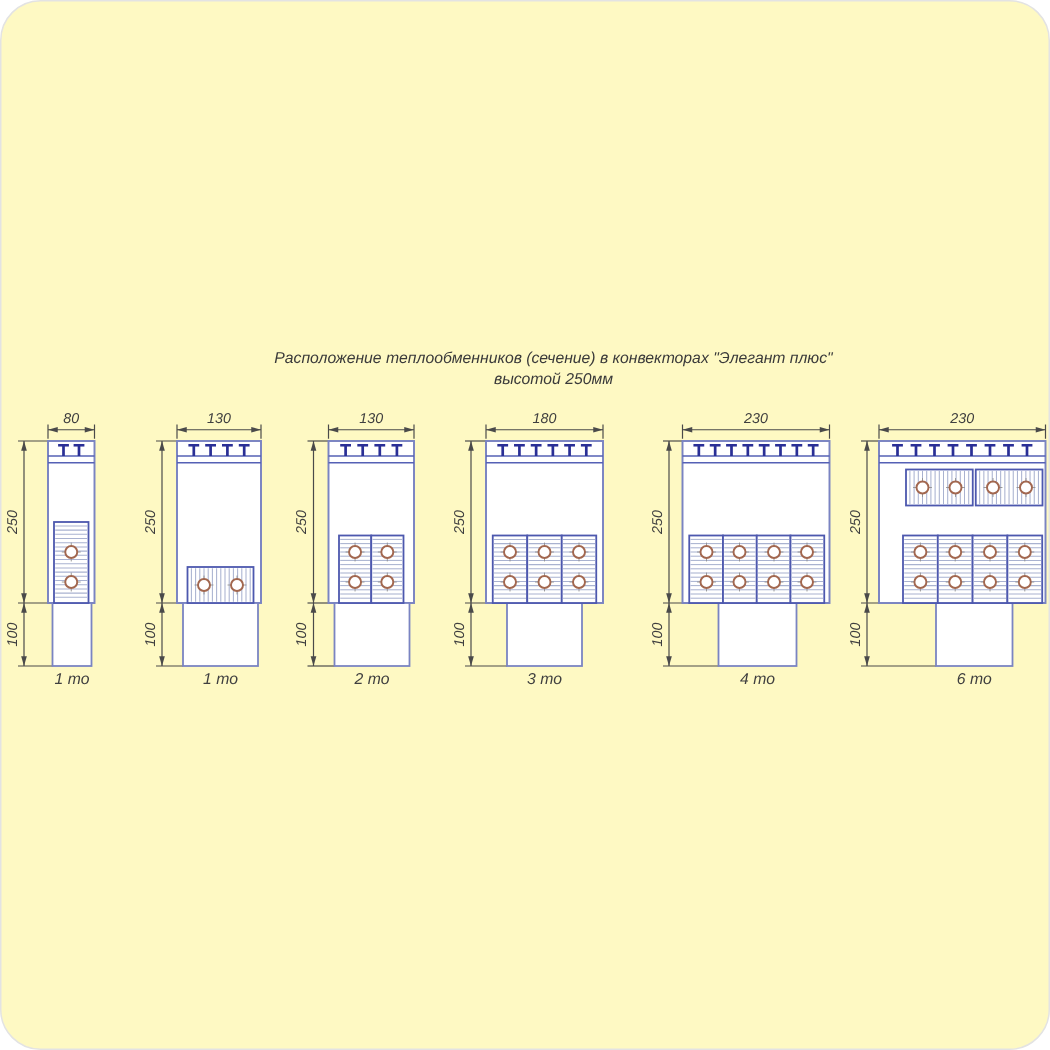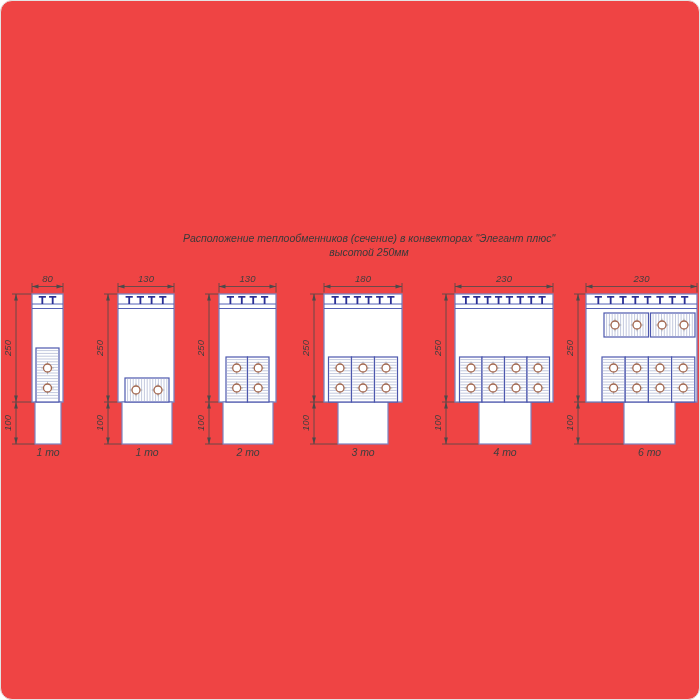--- a/index.html
+++ b/index.html
@@ -1,18 +1,18 @@
 <!DOCTYPE html>
 <html><head>
 <meta charset="utf-8">
 <style>
   html,body{margin:0;padding:0;background:#fff;}
   .canvas{
-    position:relative;width:700px;height:700px;background:#ef4444;
-    border:1px solid #e3e3e3;border-radius:12px;box-sizing:border-box;overflow:hidden;
+    position:relative;width:700px;height:700px;background:#fef9c3;
+    border:1px solid #e3e3e3;border-radius:27px;box-sizing:border-box;overflow:hidden;
     font-family:"Liberation Sans",sans-serif;
   }
   svg text{font-family:"Liberation Sans",sans-serif;font-style:italic;}
 </style>
 </head>
 <body>
 
 <div class="canvas">
   <svg id="drawing" width="700" height="700" viewBox="0 0 700 700">
     <text id="title1" x="368" y="241" text-anchor="middle" font-size="10.5" fill="#3a3a3a">Расположение теплообменников (сечение) в конвекторах "Элегант плюс"</text>

